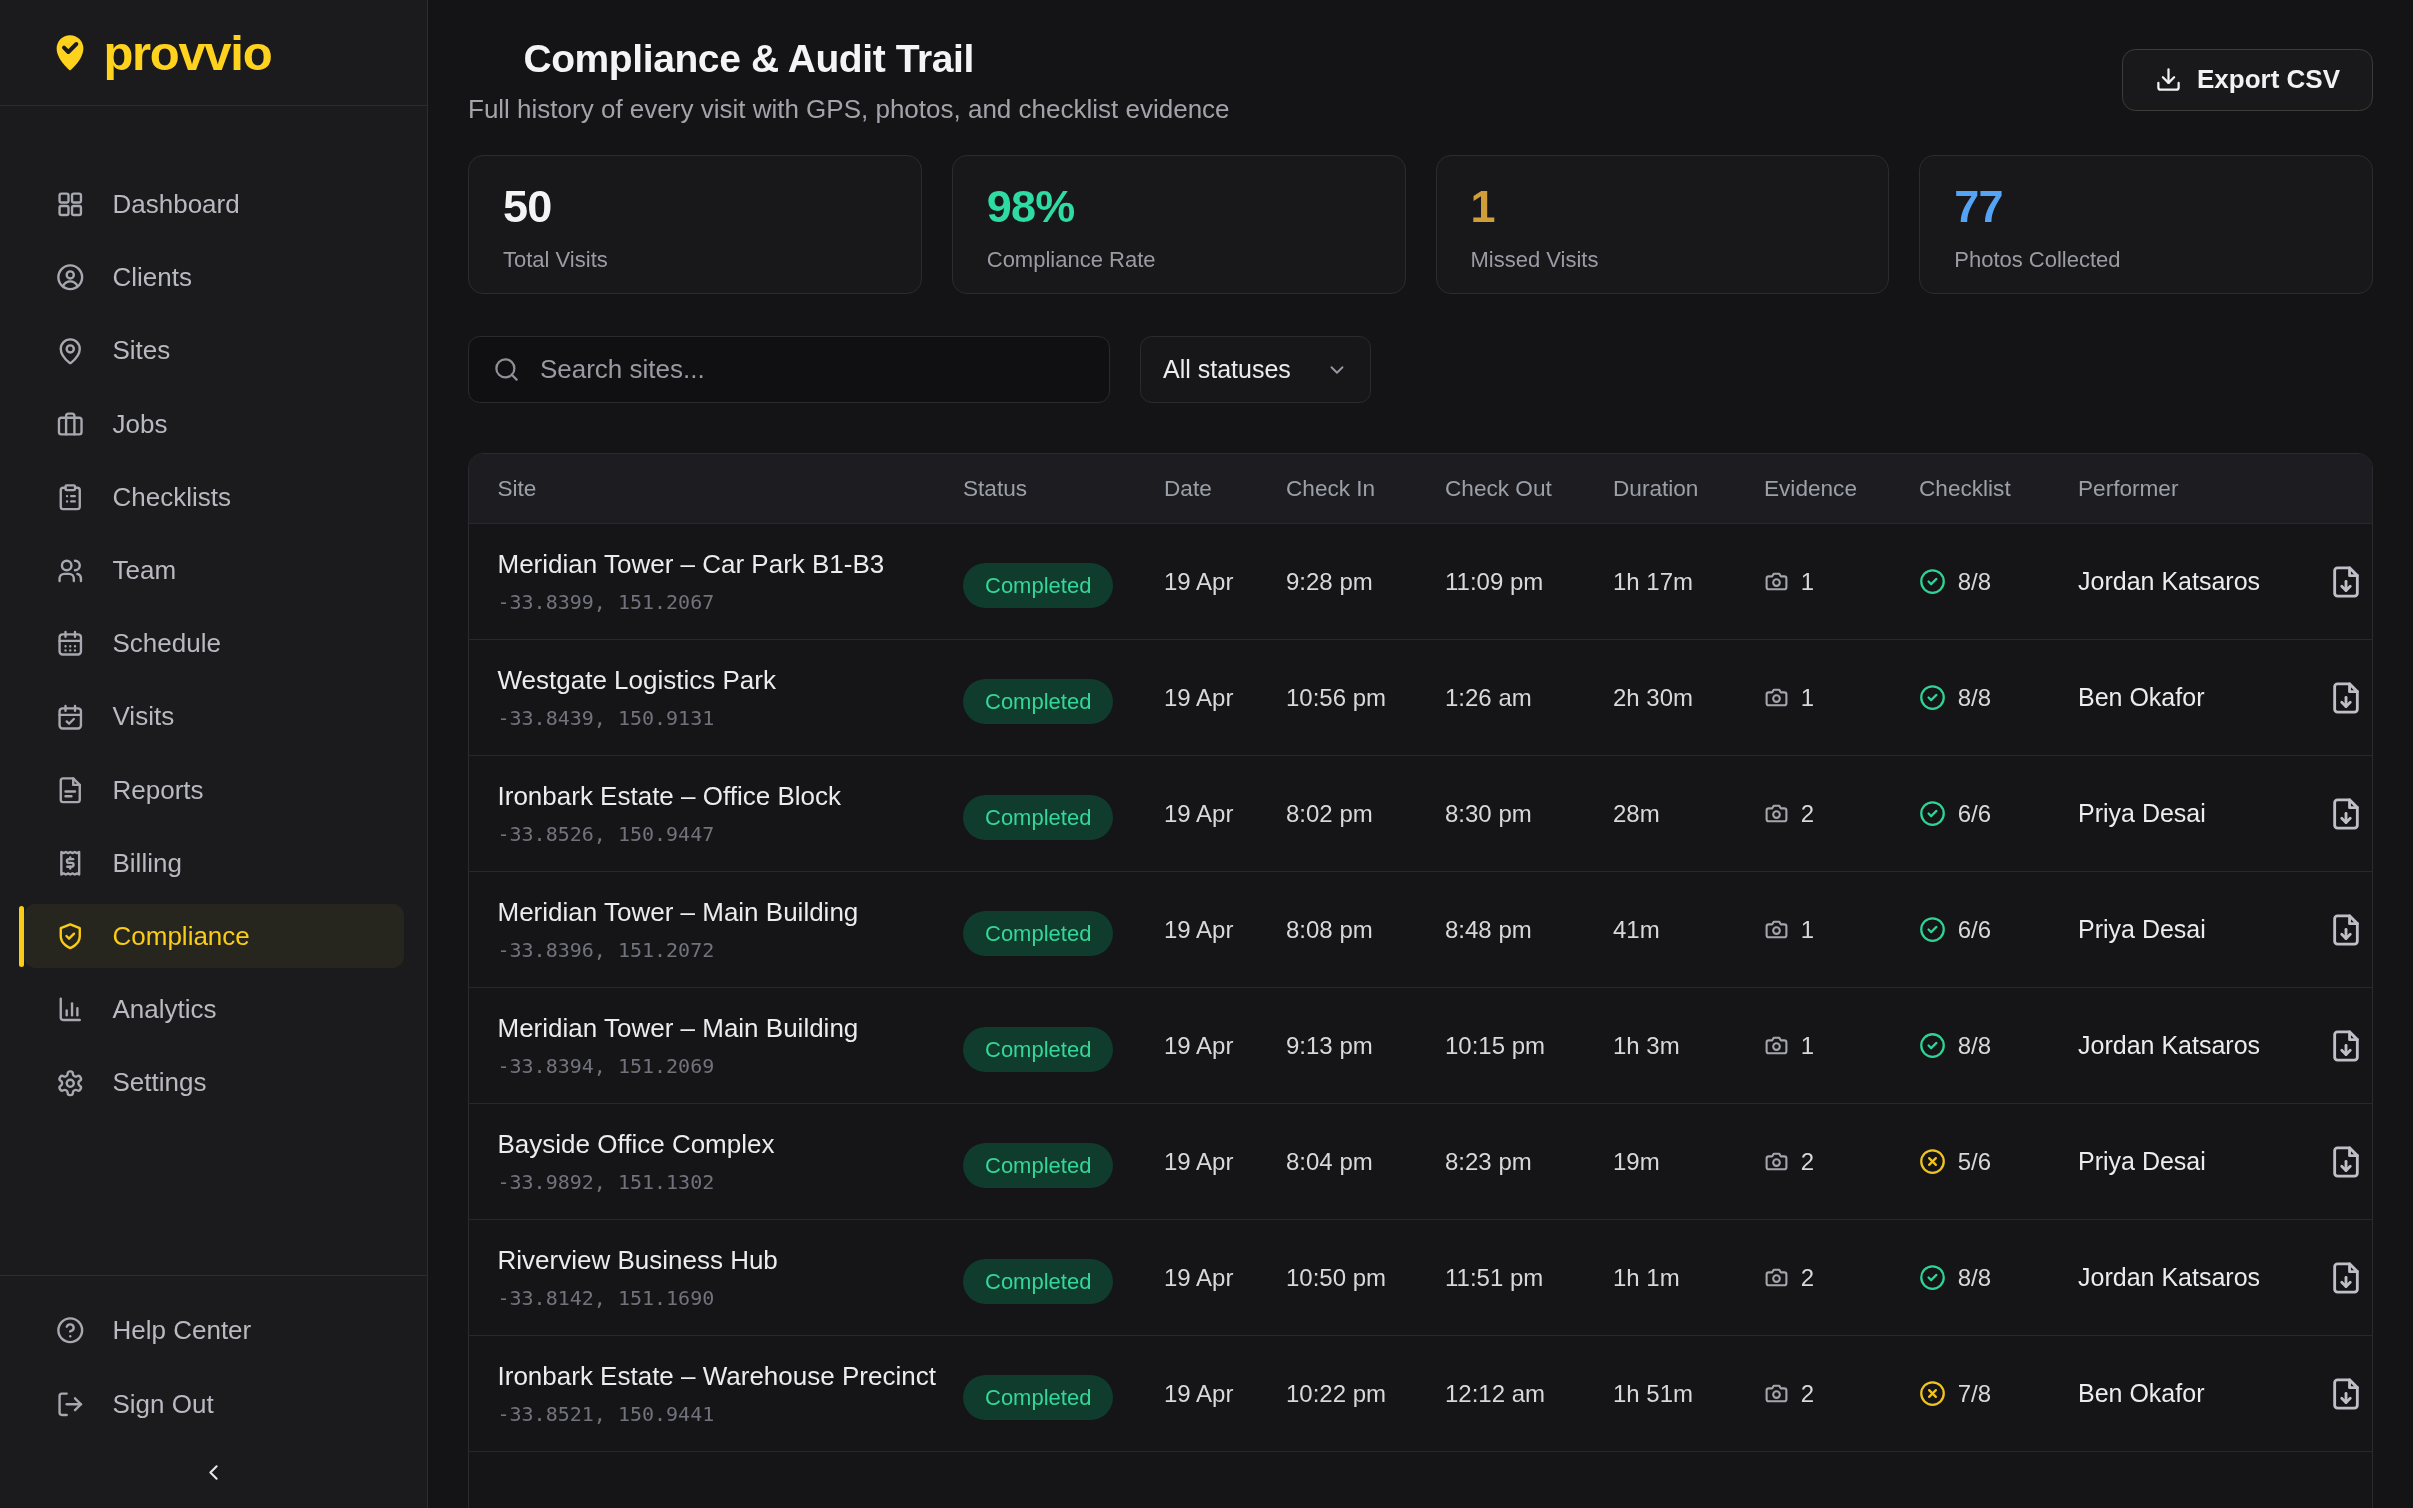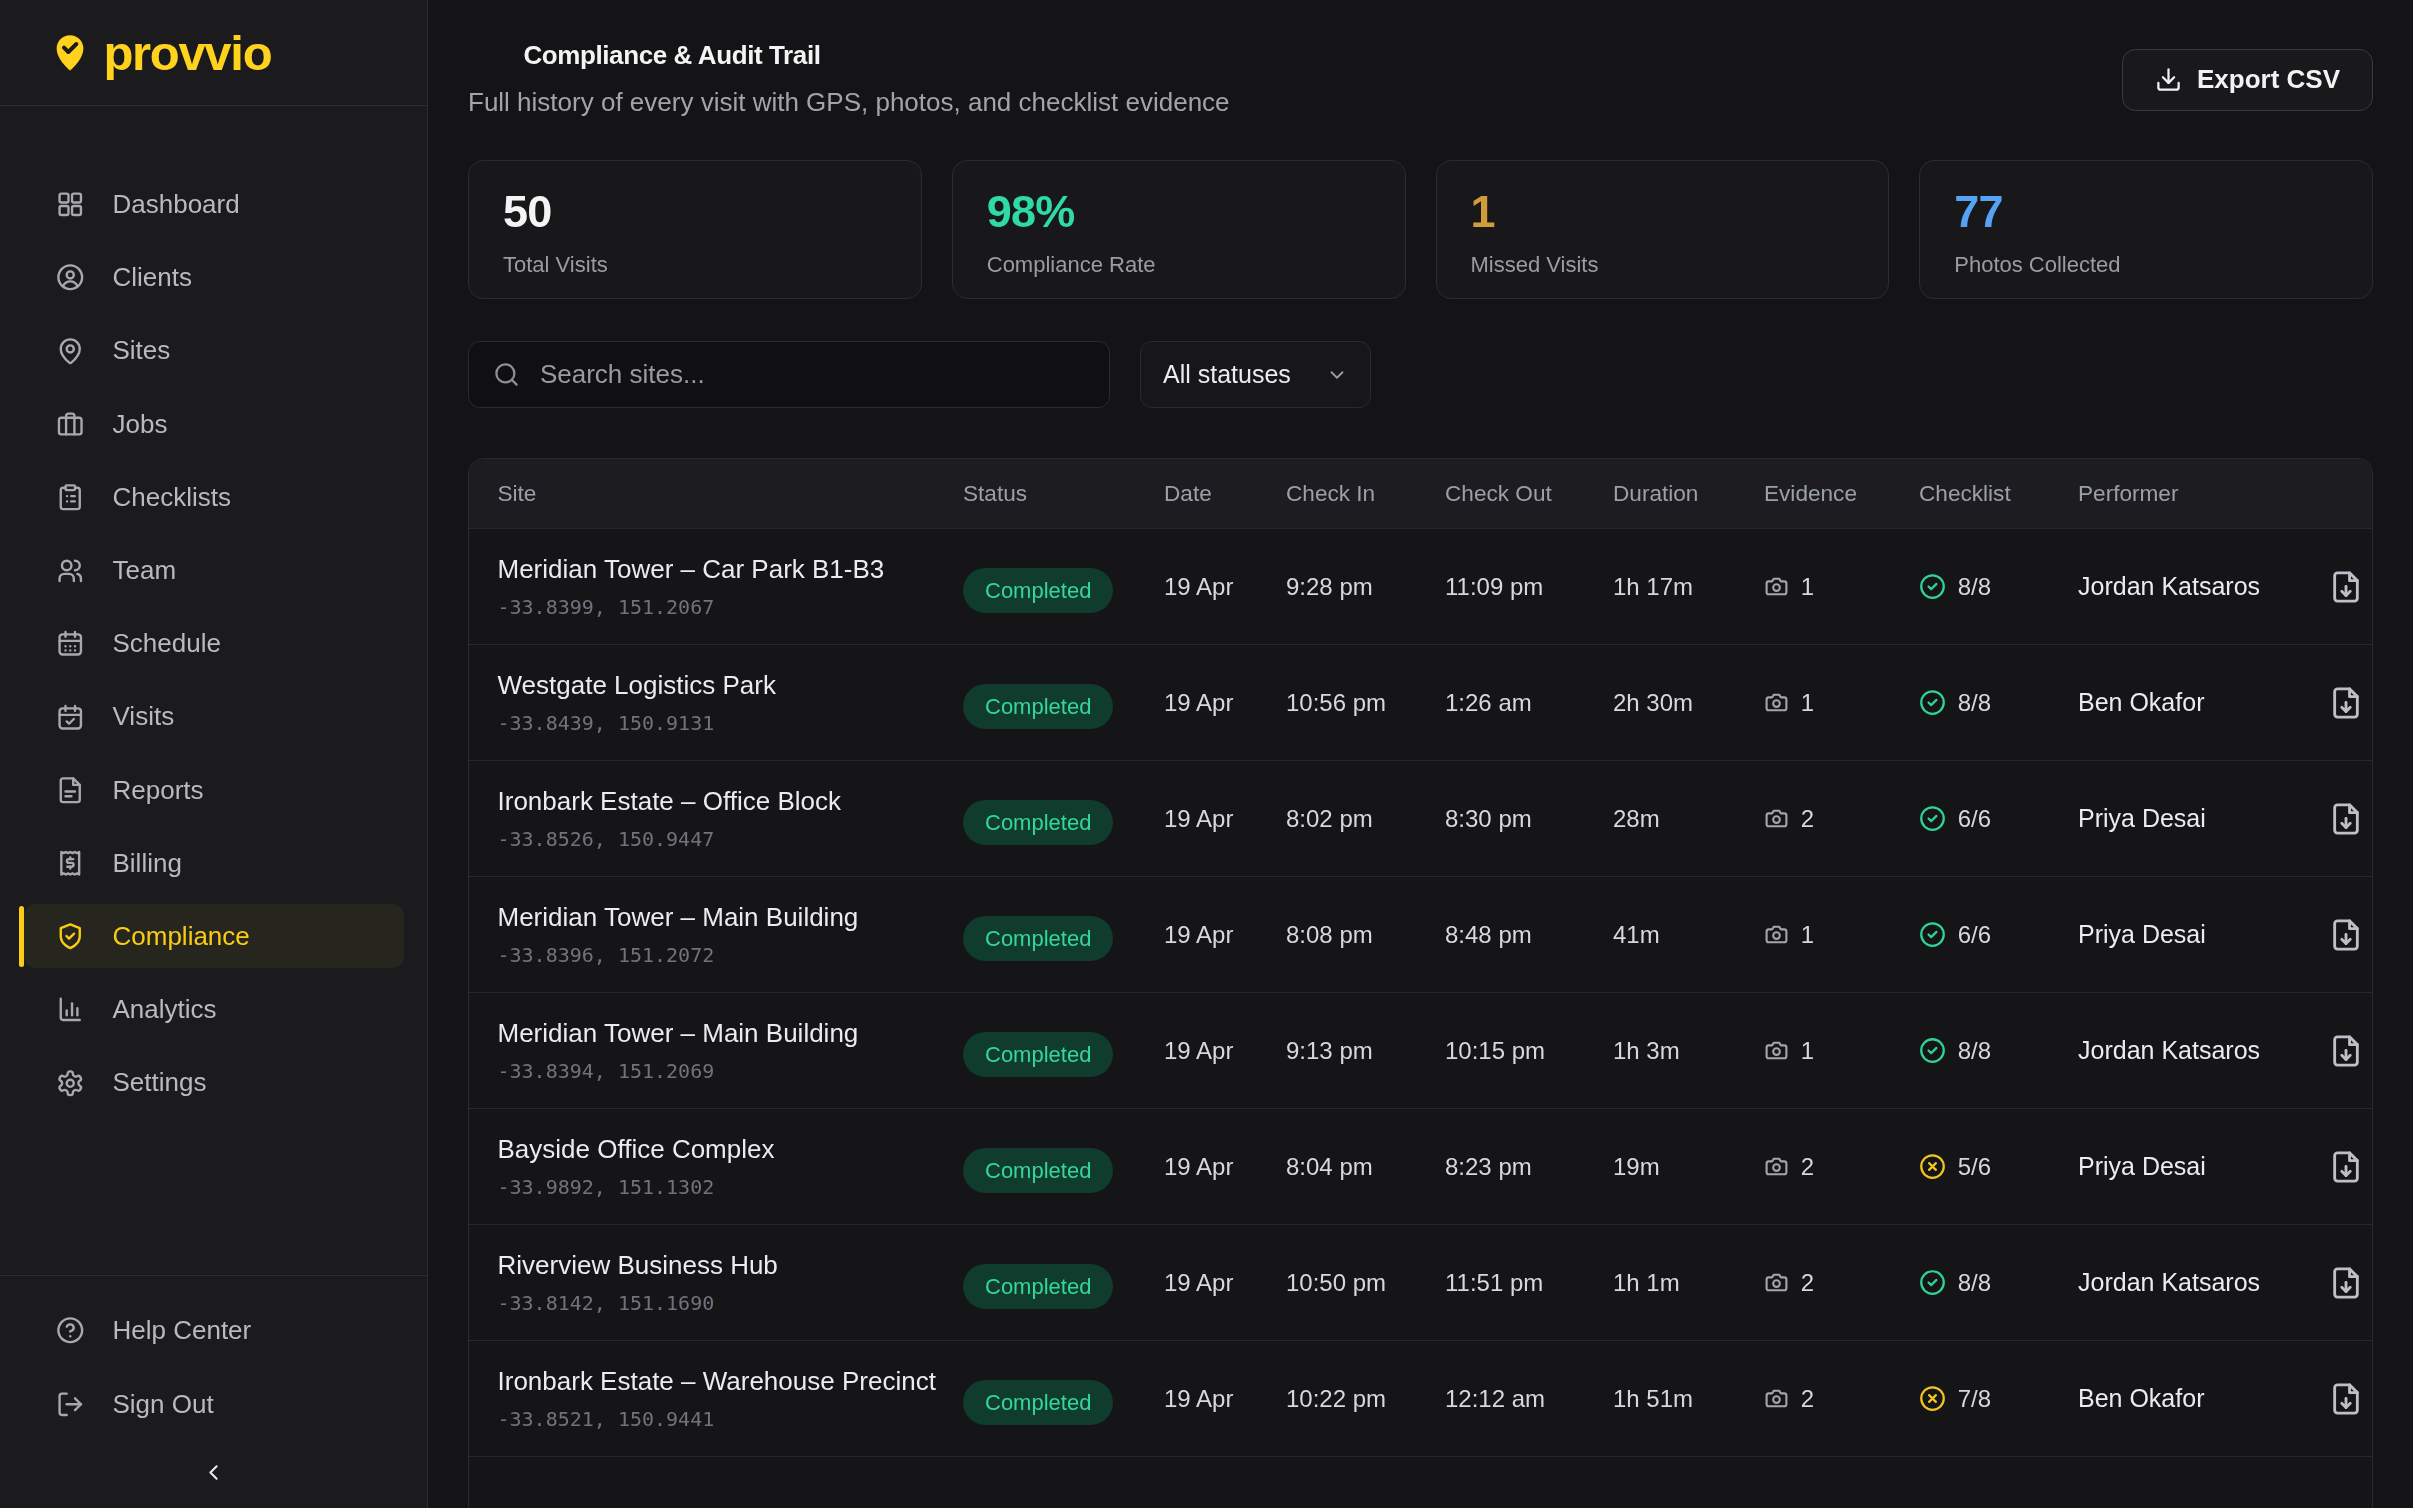--- a/index.html
+++ b/index.html
@@ -41,30 +41,30 @@
     width:100%; height:52px; background:none; border:none; cursor:pointer;
     display:flex; align-items:center; justify-content:center; color:#e8e8ea;
   }
   .collapse-btn .icon { width:25px; height:25px; }
 
   
   .main { flex:1; padding:37px 40px 0; overflow:hidden; }
   .page-header { display:flex; justify-content:space-between; align-items:flex-start; }
   .title-row { display:flex; align-items:center; gap:18.4px; }
   .title-row .icon { width:37px; height:37px; color:#f5b81c; }
-  h1.page-title { margin:0; font-size:26px; font-weight:800; color:#f4f4f5; letter-spacing:-0.4px; }
+  h1.page-title { margin:0; font-size:39px; font-weight:800; color:#f4f4f5; letter-spacing:-0.4px; }
   .subtitle { margin-top:13.4px; font-size:26px; color:#a3a3ab; }
   .export-btn {
     margin-top:11.7px; height:62px; padding:16px 32px; display:flex; align-items:center; gap:15px;
     background:#19191b; border:1.7px solid #3c3c38; border-radius:13.4px;
     color:#f2f2f3; font-size:26px; font-weight:700; cursor:pointer; font-family:inherit;
   }
   .export-btn .icon { width:27px; height:27px; }
 
-  .stats { display:flex; gap:30px; margin-top:42px; }
+  .stats { display:flex; gap:30px; margin-top:30px; }
   .stat-card {
     flex:1; height:139px; background:#18181b; border:0.8px solid #2c2c30;
     border-radius:15px; padding:25px 34px;
   }
   .stat-value { font-size:45px; font-weight:800; letter-spacing:-0.8px; color:#f4f4f5; }
   .stat-label { margin-top:13.4px; font-size:22px; color:#9b9ba3; }
 
   .filters { display:flex; gap:30px; margin-top:42px; }
   .search-box {
     width:642px; height:67px; background:#101013; border:0.8px solid #2b2b2f;

